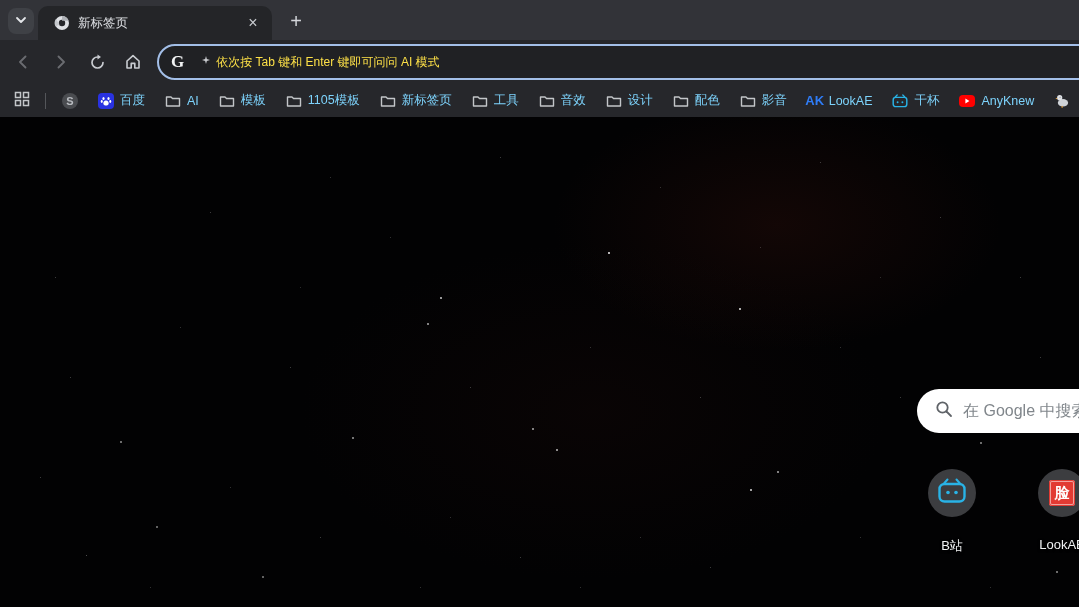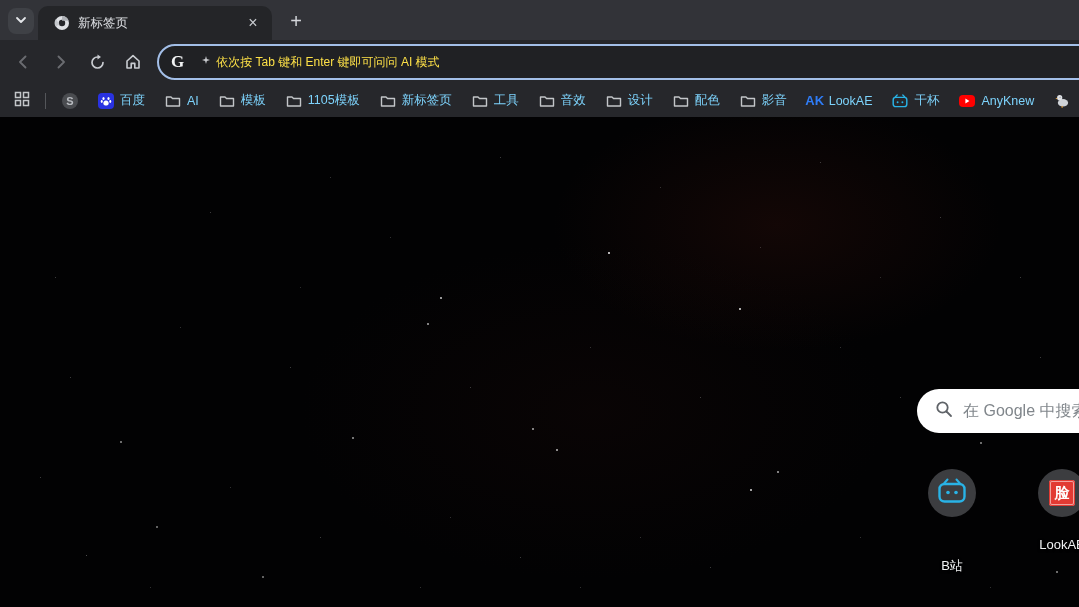--- a/index.html
+++ b/index.html
@@ -342,21 +342,21 @@
     <div class="search-pill">
       <span>
         <svg width="18" height="18" viewBox="0 0 18 18">
           <circle cx="7.5" cy="7.5" r="5.2" fill="none" stroke="#5f6368" stroke-width="1.8"></circle>
           <line x1="11.5" y1="11.5" x2="16" y2="16" stroke="#5f6368" stroke-width="1.8" stroke-linecap="round"></line>
         </svg>
       </span>
       <input type="text" placeholder="在 Google 中搜索" style="">
     </div>
 
-    <div class="shortcut" style="left:907px; top:352px;gap:20px;">
+    <div class="shortcut" style="left:907px; top:352px;">
       <div class="shortcut-tile">
         <span>
           <svg width="30" height="26" viewBox="0 0 30 26">
             <path d="M7 5.5 L10.5 1.5" stroke="#29b3e6" stroke-width="2" stroke-linecap="round"></path>
             <path d="M23 5.5 L19.5 1.5" stroke="#29b3e6" stroke-width="2" stroke-linecap="round"></path>
             <rect x="2.5" y="6" width="25" height="17.5" rx="5" fill="none" stroke="#29b3e6" stroke-width="2.4"></rect>
             <circle cx="11" cy="14.5" r="1.8" fill="#29b3e6"></circle>
               <circle cx="19" cy="14.5" r="1.8" fill="#29b3e6"></circle>
           </svg>
         </span>

